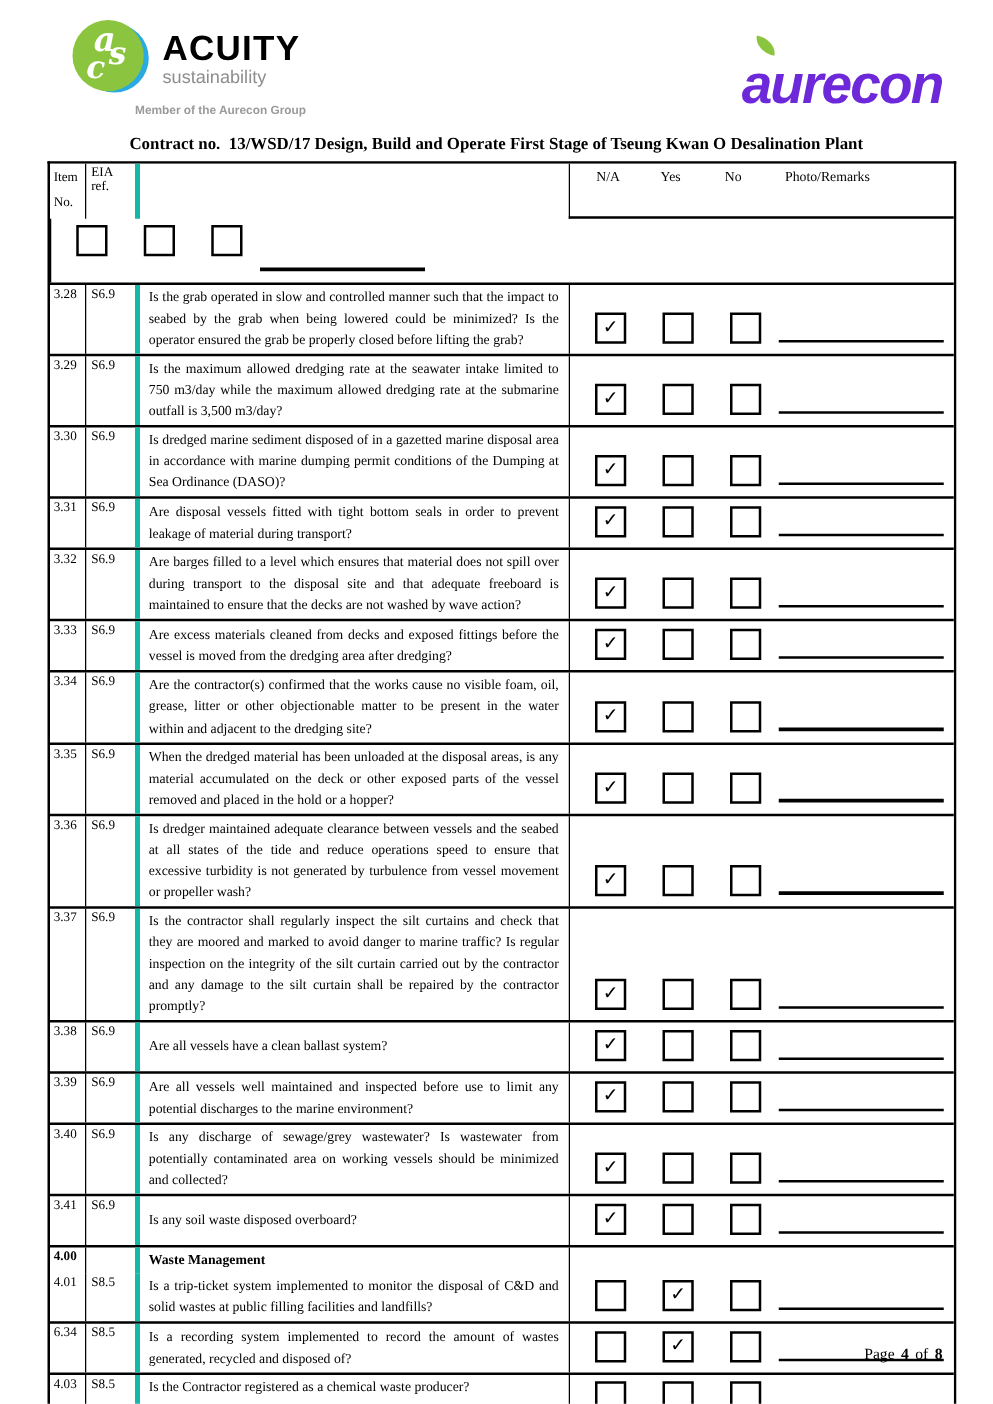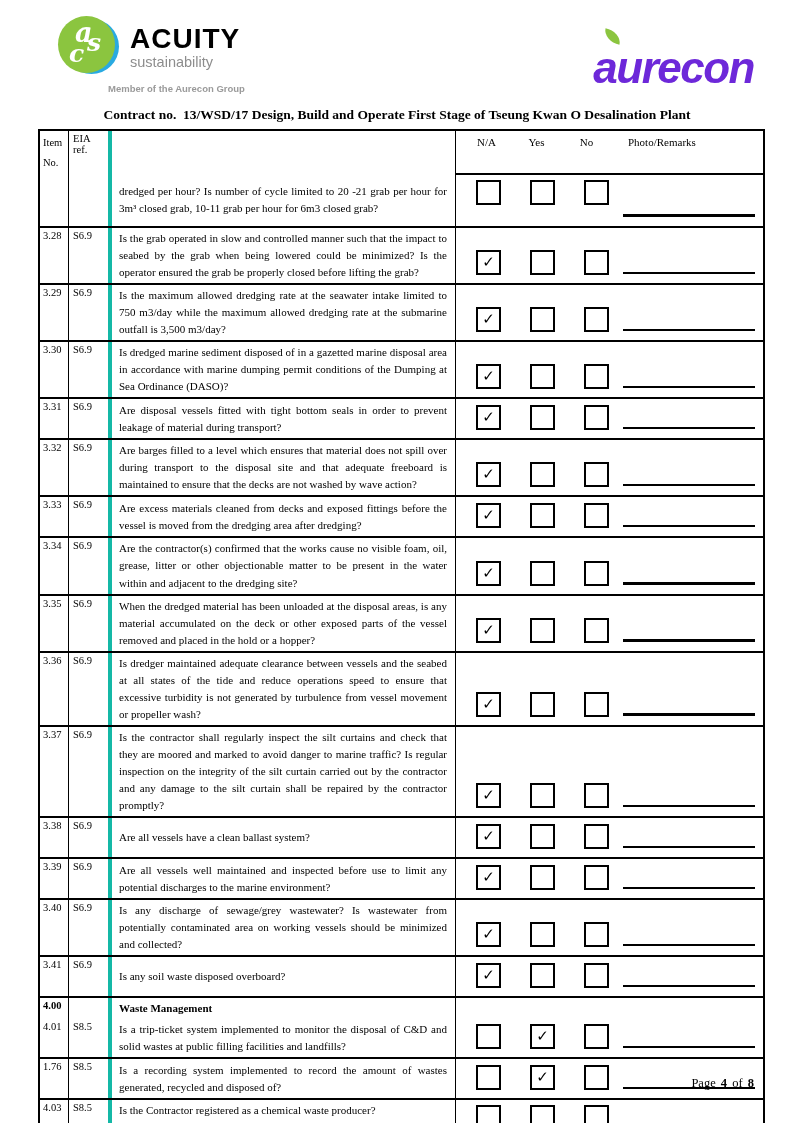--- a/index.html
+++ b/index.html
@@ -105,29 +105,20 @@
     </div>
     <div class="cell c-checks">
       <span class="cb-label">N/A</span>
       <span class="cb-label">Yes</span>
       <span class="cb-label">No</span>
       <span class="remark-label">Photo/Remarks</span>
     </div>
   </div>
 
 <div class="trow cont">
-      <div class="leftpart">
-        <div class="subrow">
-          <div class="cell c-item"></div>
-          <div class="cell c-ref"></div>
-          <div class="cell c-q">
-            <div>dredged per hour? Is number of cycle limited to 20 -21 grab per hour for 3m³ closed grab, 10-11 grab per hour for 6m3 closed grab?</div>
-          </div>
-        </div>
-      </div>
       <div class="cell c-checks">
         <span class="cb"></span>
         <span class="cb"></span>
         <span class="cb"></span>
         <span class="remark-line"></span>
       </div>
     </div>
     <div class="trow">
       <div class="leftpart">
         <div class="subrow">
@@ -416,21 +407,21 @@
         <span class="cb">
           <span>✓</span>
         </span>
         <span class="cb"></span>
         <span class="remark-line"></span>
       </div>
     </div>
     <div class="trow">
       <div class="leftpart">
         <div class="subrow">
-          <div class="cell c-item">1.76</div>
+          <div class="cell c-item">6.34</div>
           <div class="cell c-ref">S8.5</div>
           <div class="cell c-q">
             <div>Is a recording system implemented to record the amount of wastes generated, recycled and disposed of?</div>
           </div>
         </div>
       </div>
       <div class="cell c-checks">
         <span class="cb"></span>
         <span class="cb">
           <span>✓</span>

